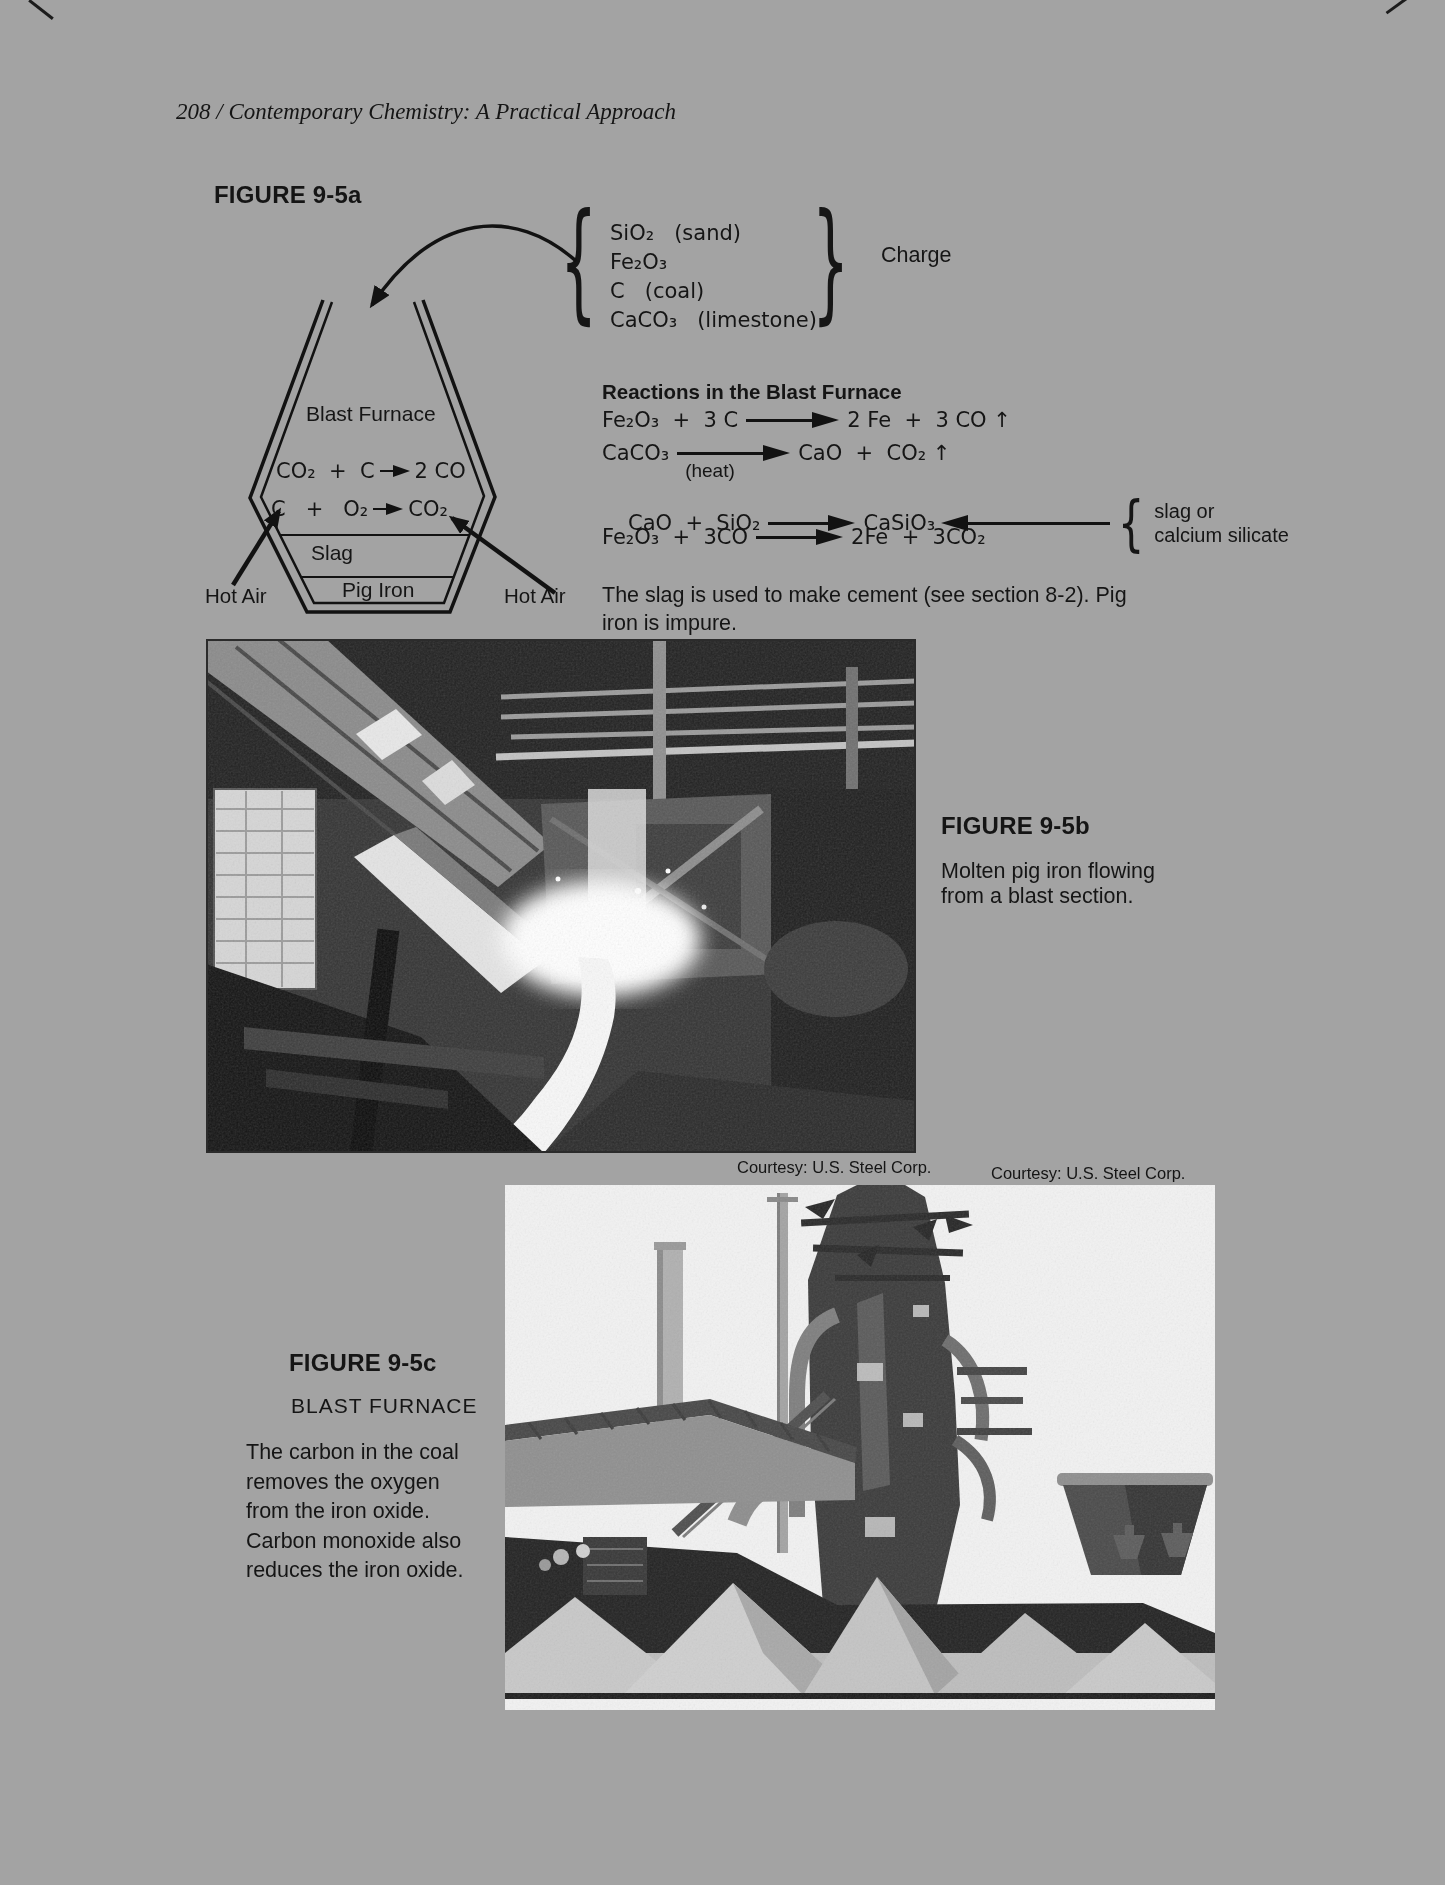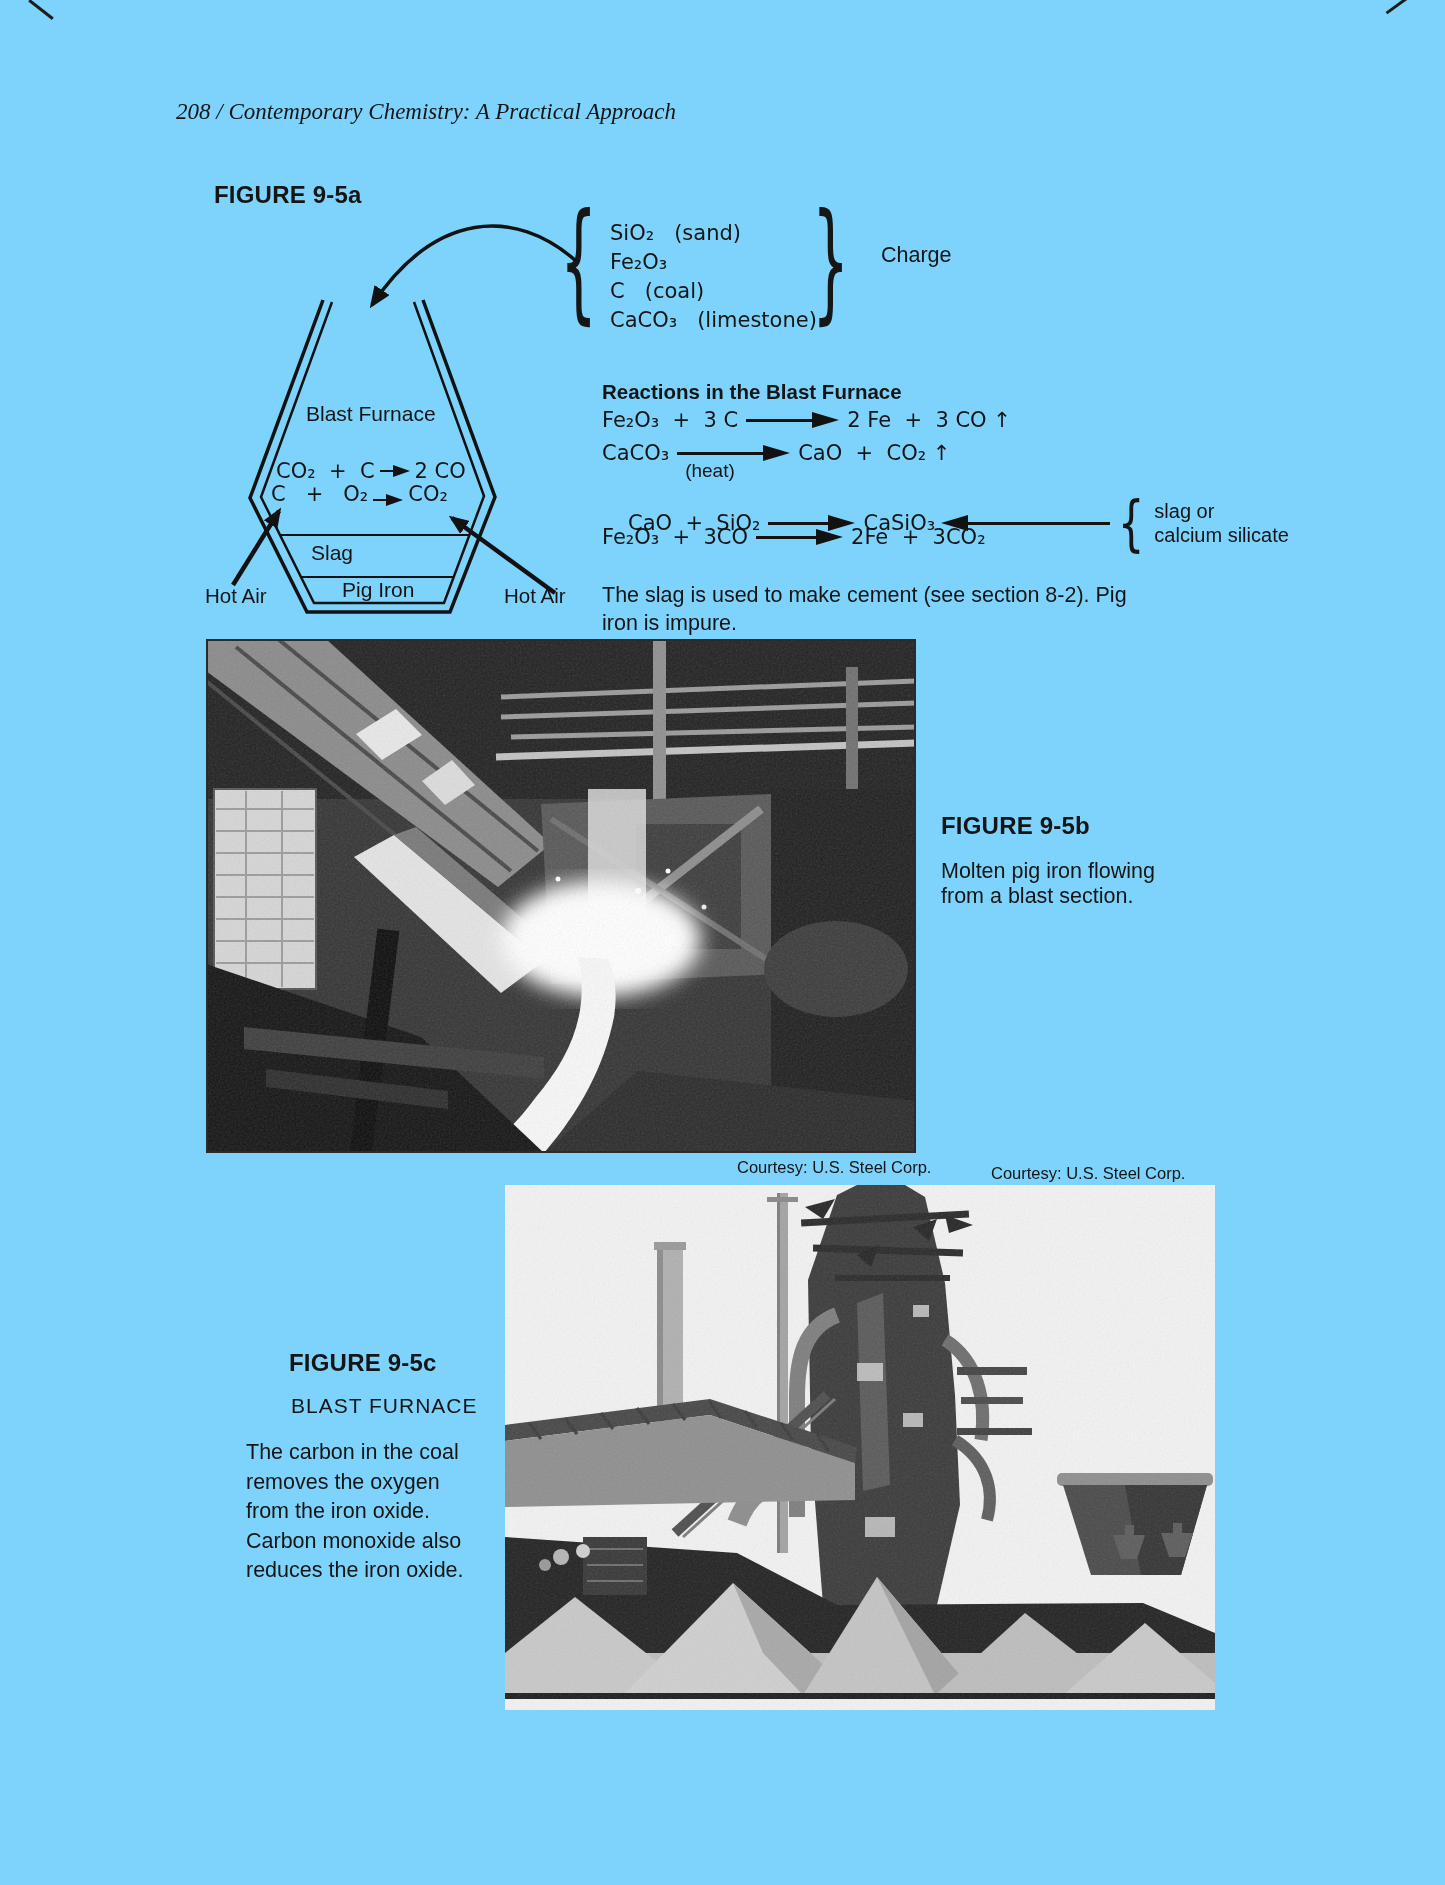--- a/index.html
+++ b/index.html
@@ -1,17 +1,17 @@
 <!DOCTYPE html>
 <html><head>
 <meta charset="utf-8">
 <style>
   html,body { margin:0; padding:0; background:#e8e8e8; }
   #page {
-    position:relative; width:1445px; height:1885px; background:#7dd3fc;
+    position:relative; width:1445px; height:1885px; background:#a3a3a3;
     font-family:"Liberation Sans","DejaVu Sans",sans-serif; color:#151515;
     overflow:hidden;
   }
   .abs { position:absolute; }
   .chem { font-family:"DejaVu Sans",sans-serif; white-space:pre; }
   .serif-italic { font-family:"Liberation Serif","DejaVu Serif",serif; font-style:italic; }
   .figtitle { font-weight:bold; font-size:24px; letter-spacing:0.2px; }
   .body21 { font-size:21.5px; line-height:28px; }
   .credit { font-size:16.5px; }
   .rxrow { display:flex; align-items:center; font-size:21px; }
@@ -82,21 +82,21 @@
 
   <div class="abs" style="left:306px;top:402px;font-size:21px;">Blast Furnace</div>
   <div class="abs rxrow" style="left:276px;top:459px;">
     <span class="chem">CO₂  +  C</span>
     <span class="arrow sm">
         <span class="shaft" style="width:13px;"></span>
         <span class="head"></span>
       </span>
     <span class="chem">2 CO</span>
   </div>
-  <div class="abs rxrow" style="left:271px;top:482px;align-items:flex-end;">
+  <div class="abs rxrow" style="left:271px;top:497px;">
     <span class="chem">C   +   O₂</span>
     <span class="arrow sm">
         <span class="shaft" style="width:13px;"></span>
         <span class="head"></span>
       </span>
     <span class="chem">CO₂</span>
   </div>
   <div class="abs" style="left:311px;top:541px;font-size:21px;">Slag</div>
   <div class="abs" style="left:342px;top:578px;font-size:21px;">Pig Iron</div>
   <div class="abs" style="left:205px;top:584px;font-size:20.5px;">Hot Air</div>

